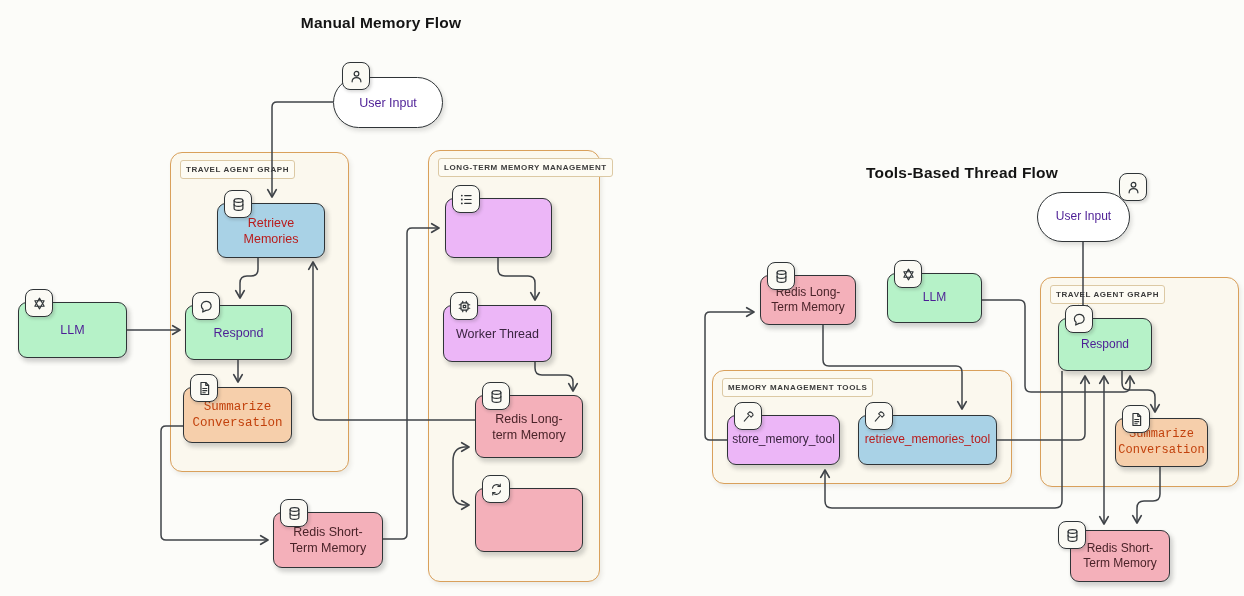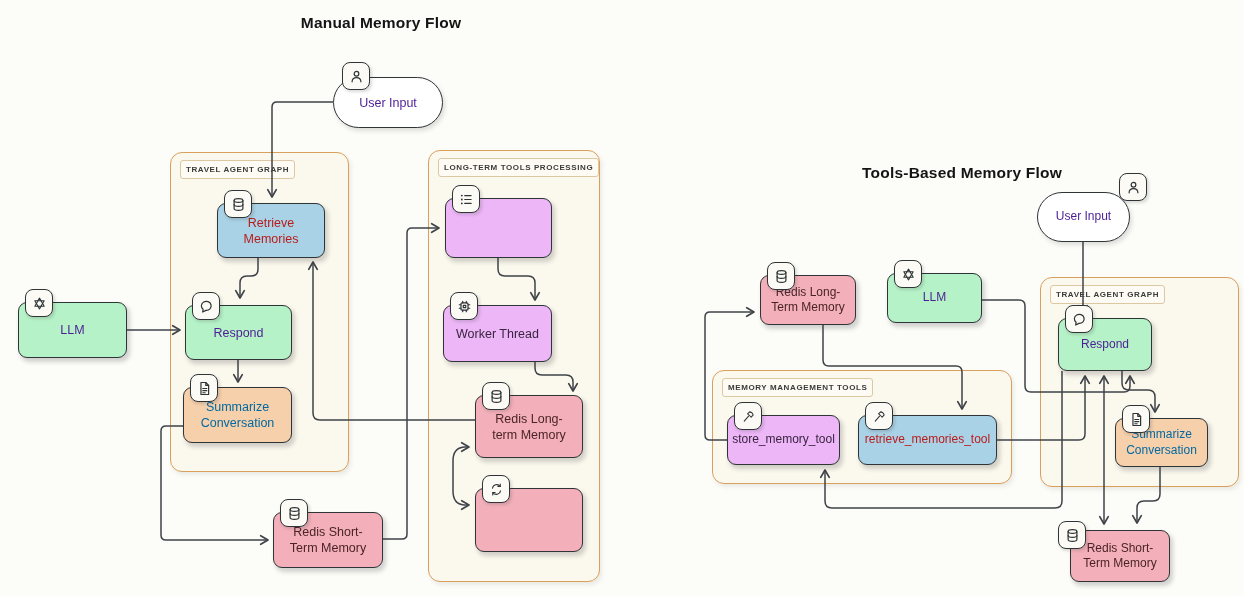--- a/index.html
+++ b/index.html
@@ -30,21 +30,21 @@
     display:flex;align-items:center;justify-content:center;text-align:center;
     font-size:12.5px;line-height:1.28;padding:4px 7px;box-sizing:border-box;
     box-shadow:2.5px 3.5px 4px rgba(60,60,60,.22);
     color:#4c1d95;
   }
   .pill{background:#ffffff;border-radius:27px;box-shadow:2px 3px 4px rgba(60,60,60,.16);}
   .green{background:#b6f2c8;}
   .blue{background:#a9d2e6;color:#b91c1c;}
   .purple{background:#ecb6f7;color:#3a2440;}
   .pink{background:#f4b0ba;color:#4a2329;}
-  .peach{background:#f6cfab;color:#0369a1;}
+  .peach{background:#f6cfab;color:#c2410c;font-family:Liberation Mono, monospace;}
   .sm{font-size:12px;}
   .chip{
     position:absolute;width:26px;height:26px;top:-14px;left:6px;
     background:#fbfaf4;border:1.6px solid #2f3437;border-radius:8px;
     display:flex;align-items:center;justify-content:center;
     box-shadow:1.5px 2px 3px rgba(60,60,60,.18);
   }
   .chip svg{width:17px;height:17px;stroke:#2f3437;fill:none;
     stroke-width:1.7;stroke-linecap:round;stroke-linejoin:round;}
   .chip-tr{left:auto;right:-18px;top:-20px;}
@@ -97,21 +97,21 @@
         <path d="M12,19.6 L5.4,8.2 H18.6 Z"></path>
       </g>
   </defs>
 </svg>
 
 <div class="container" style="left:170px;top:152px;width:177px;height:318px;">
   <span class="container-label">TRAVEL AGENT GRAPH</span>
 </div>
 
 <div class="container" style="left:428px;top:150px;width:170px;height:430px;">
-  <span class="container-label">LONG-TERM TOOLS PROCESSING</span>
+  <span class="container-label">LONG-TERM MEMORY MANAGEMENT</span>
 </div>
 
 <div class="container" style="left:1040px;top:277px;width:197px;height:208px;">
   <span class="container-label">TRAVEL AGENT GRAPH</span>
 </div>
 
 <div class="container" style="left:712px;top:370px;width:298px;height:112px;">
   <span class="container-label">MEMORY MANAGEMENT TOOLS</span>
 </div>
 
@@ -140,21 +140,21 @@
   <path d="M982,300 H1019 Q1025,300 1025,306 V386 Q1025,392 1031,392 H1124 Q1130,392 1130,386 V376" marker-end="url(#arrow)"></path>
   <path d="M997,440 H1079 Q1085,440 1085,434 V376" marker-end="url(#arrow)"></path>
   <path d="M1104,450 V376" marker-end="url(#arrow)"></path>
   <path d="M1104,450 V524" marker-end="url(#arrow)"></path>
   <path d="M1122,371 V383 Q1122,390 1129,390 H1148 Q1155,390 1155,397 V412" marker-end="url(#arrow)"></path>
   <path d="M1062,371 V501 Q1062,508 1055,508 H832 Q825,508 825,501 V470" marker-end="url(#arrow)"></path>
   <path d="M1160,467 V494 Q1160,501 1153,501 H1144 Q1137,501 1137,508 V523" marker-end="url(#arrow)"></path>
 </svg>
 
 <div class="title" style="left:281px;top:14px;width:200px;">Manual Memory Flow</div>
-<div class="title" style="left:852px;top:164px;width:220px;">Tools-Based Memory Flow</div>
+<div class="title" style="left:852px;top:164px;width:220px;">Tools-Based Thread Flow</div>
 
 <div class="node pill" style="left:333px;top:77px;width:110px;height:51px;">
   <div class="chip" style="top:-16px;left:8px;">
     <svg viewBox="0 0 24 24">
         <use href="#i-person"></use>
       </svg>
     </div>
   <span>User Input</span>
 </div>
 

